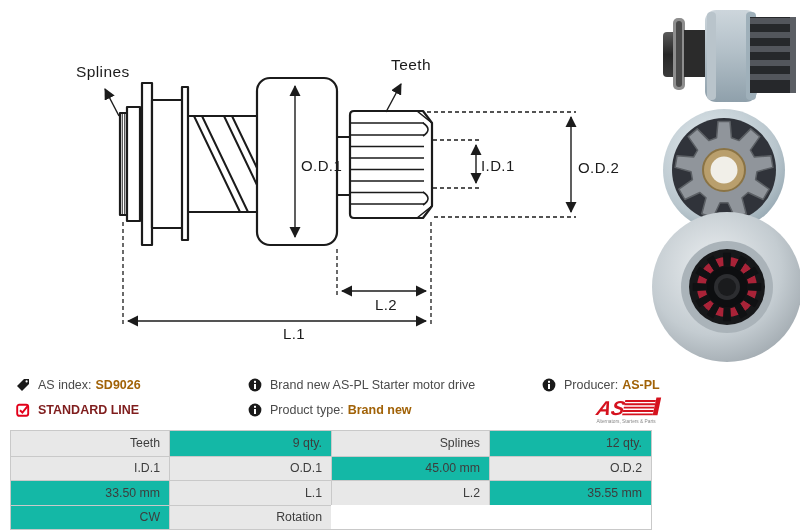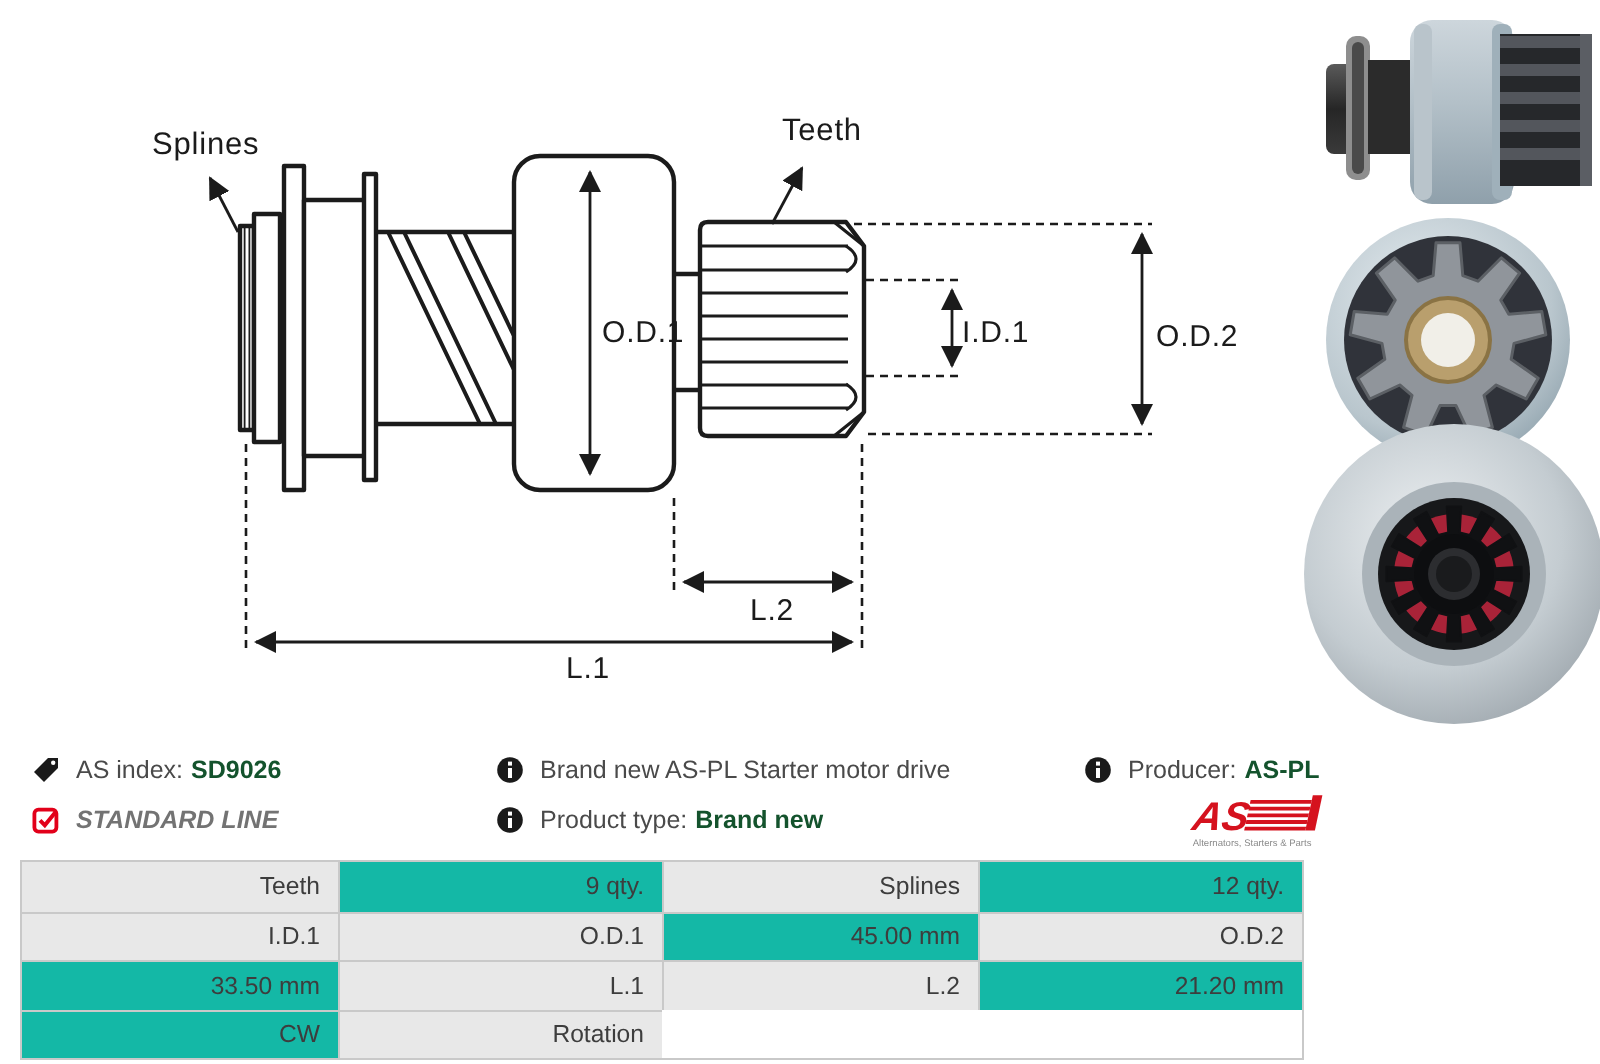--- a/index.html
+++ b/index.html
@@ -14,22 +14,22 @@
   .photo{position:absolute;}
   #photo1{left:650px;top:5px;}
   #photo2{left:650px;top:108px;}
   #photo3{left:650px;top:212px;}
 
   
   #infobar{position:absolute;left:0;top:374px;width:800px;height:54px;font-size:12.5px;color:#4a4a4a;}
   .info-col{position:absolute;top:0;}
   .info-row{display:flex;align-items:center;height:22px;margin-bottom:3px;white-space:nowrap;}
   .info-row .ic{display:inline-flex;width:14px;height:14px;margin-right:8px;flex:0 0 14px;}
-  .b{font-weight:bold;color:#14532d;}
-  .red{color:#737373;font-weight:bold;font-style:italic;}
+  .b{font-weight:bold;color:#a16207;}
+  .red{color:#7f1d1d;font-weight:bold;}
   .lbl{margin-right:4px;}
   #col1{left:16px;} #col2{left:248px;} #col3{left:542px;}
   #aslogo{margin-left:42px;margin-top:1px;}
 
   
   #spec-table{position:absolute;left:10px;top:430px;width:640px;
       display:grid;grid-template-columns:158px 162px 158px 162px;grid-auto-rows:24.5px;
       border:1px solid #c9c9c9;font-size:12.3px;color:#3d3d3d;}
   .cell{display:flex;align-items:center;justify-content:flex-end;padding-right:9px;
         border-top:1px solid #c9c9c9;border-left:1px solid #c9c9c9;box-sizing:border-box;}
@@ -244,18 +244,18 @@
 
     <div class="cell lab">I.D.1</div>
     <div class="cell lab">O.D.1</div>
     <div class="cell val">45.00 mm</div>
 
     <div class="cell lab">O.D.2</div>
     <div class="cell val">33.50 mm</div>
     <div class="cell lab">L.1</div>
 
     <div class="cell lab">L.2</div>
-    <div class="cell val">21.20 mm</div>
+    <div class="cell val">35.55 mm</div>
     <div class="cell val">CW</div>
     <div class="cell lab">Rotation</div>
   </div>
 
 </div>
 
 </body></html>

